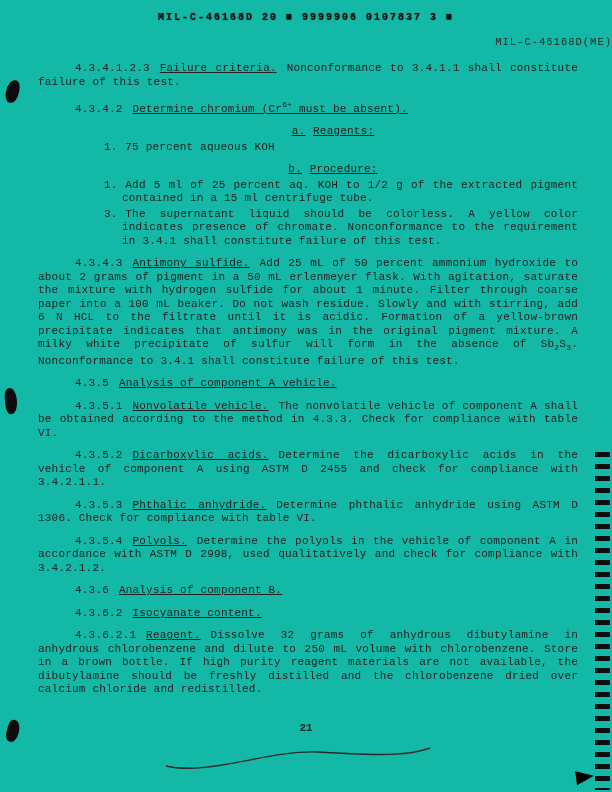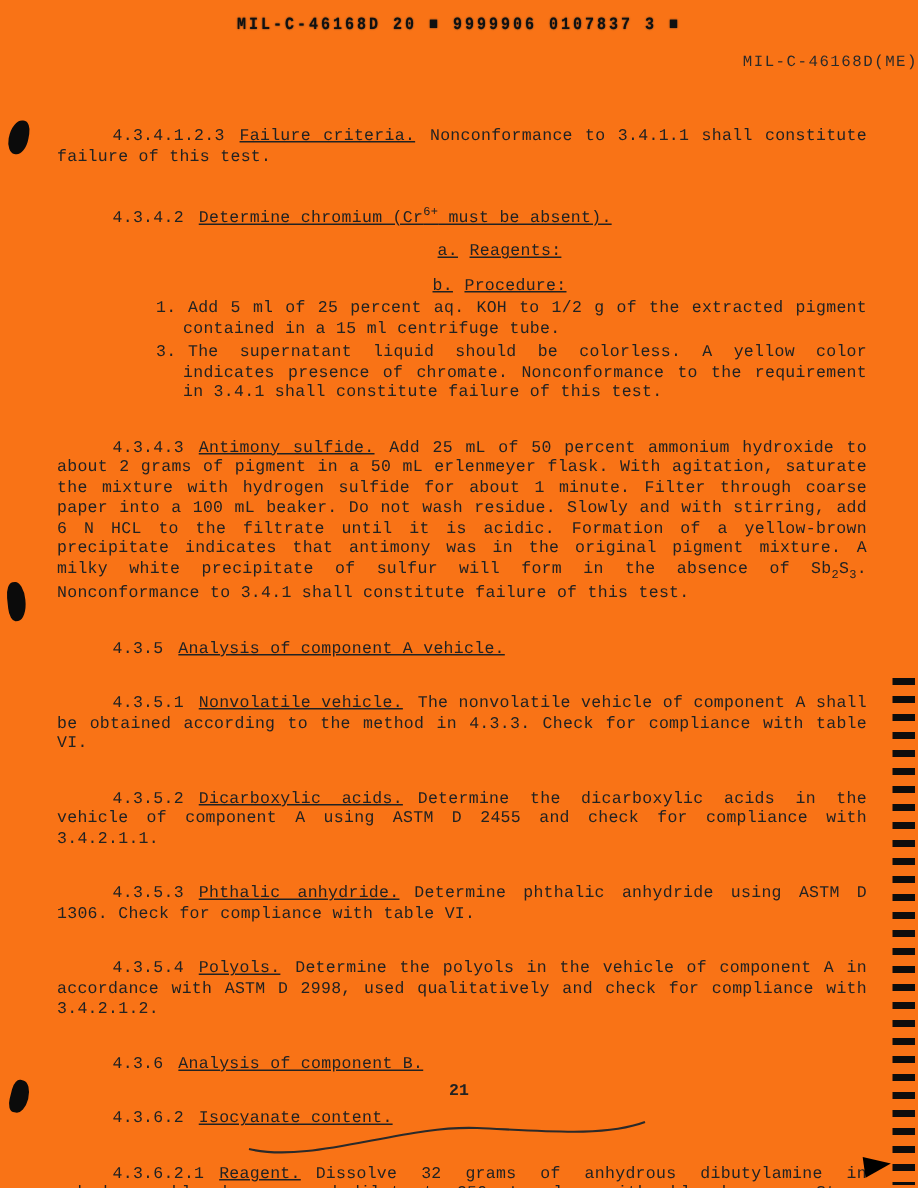--- a/index.html
+++ b/index.html
@@ -4,21 +4,21 @@
 <style>
   * { margin:0; padding:0; box-sizing:border-box; }
   html,body { background:#ffffff; }
   body {
     width:612px; height:792px; position:relative; overflow:hidden;
     font-family:"Liberation Mono","DejaVu Sans Mono",monospace;
     color:#1c1c1c;
   }
   .page {
     position:absolute; left:0; top:0; width:612px; height:792px;
-    background:#f97316;
+    background:#14b8a6;
   }
   
   .scan-header {
     position:absolute; top:12px; left:0; width:100%;
     text-align:center; font-size:10px; font-weight:bold;
     letter-spacing:2px; color:#111;
     text-shadow:0 0 1px #222;
     transform:scaleY(1.15);
     white-space:nowrap;
   }
@@ -26,21 +26,21 @@
     position:absolute; top:36px; left:0; width:100%;
     text-align:right; font-size:10.5px; letter-spacing:1px; color:#2a2a2a;
   }
   
   .content {
     position:absolute; top:62px; left:38px; width:540px;
     font-size:11px; line-height:13.5px; letter-spacing:0.2px;
     text-align:justify; color:#222;
   }
   .para { margin-bottom:9px; }
-  .indent { text-indent:37px;margin-top:23px; }
+  .indent { text-indent:37px; }
   .num { margin-right:0.9em; }
   .title { text-decoration:underline; margin-right:0.9em; }
   .title sup { font-size:8px; }
   sub { font-size:8px; }
   .list-label { margin-left:50px; margin-bottom:2px; text-align:center;text-decoration:underline; }
   .list-label .lab { margin-right:0.7em; }
   .li { padding-left:84px; text-indent:-18px; margin-bottom:2px; }
   .li .li-num { margin-right:0.7em; }
   .list-block { margin-bottom:9px; }
   .page-number {
@@ -85,20 +85,23 @@
       <span class="num">4.3.4.1.2.3</span><span class="title">Failure criteria.</span><span>Nonconformance to 3.4.1.1 shall constitute failure of this test.</span>
     </p>
 
     <p class="para indent">
       <span class="num">4.3.4.2</span><span class="title"><span>Determine chromium (Cr</span><sup>6+</sup><span> must be absent).</span></span>
     </p>
 
     <div class="list-block">
       <p class="list-label">
         <span class="lab">a.</span><span>Reagents:</span>
+      </p>
+      <p class="li">
+        <span class="li-num">1.</span><span>75 percent aqueous KOH</span>
       </p>
     </div>
 
     <div class="list-block">
       <p class="list-label">
         <span class="lab">b.</span><span>Procedure:</span>
       </p>
       <p class="li">
         <span class="li-num">1.</span><span>Add 5 ml of 25 percent aq. KOH to 1/2 g of the extracted pigment contained in a 15 ml centrifuge tube.</span>
       </p>

